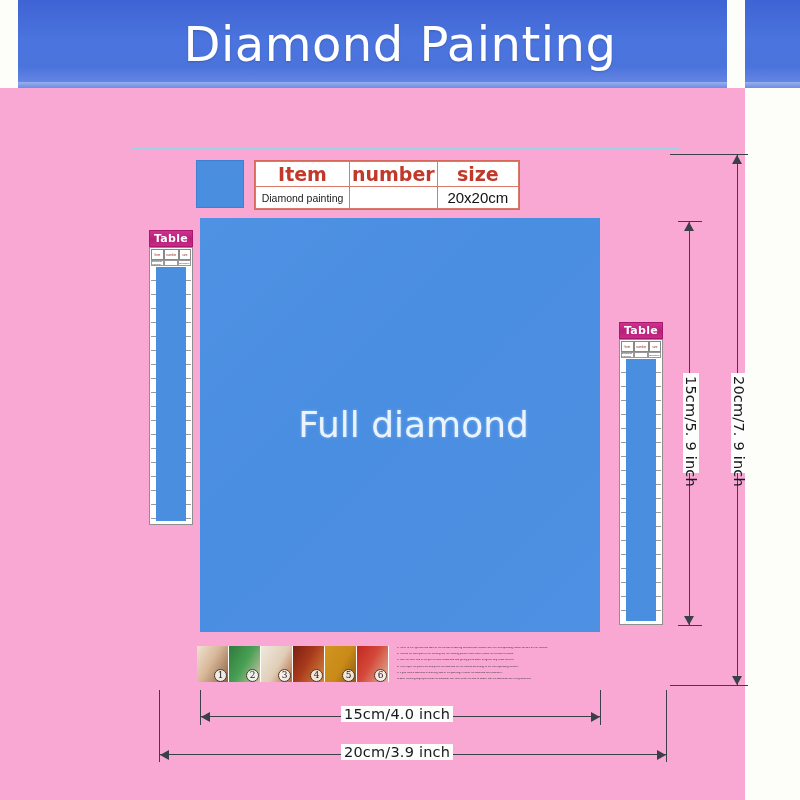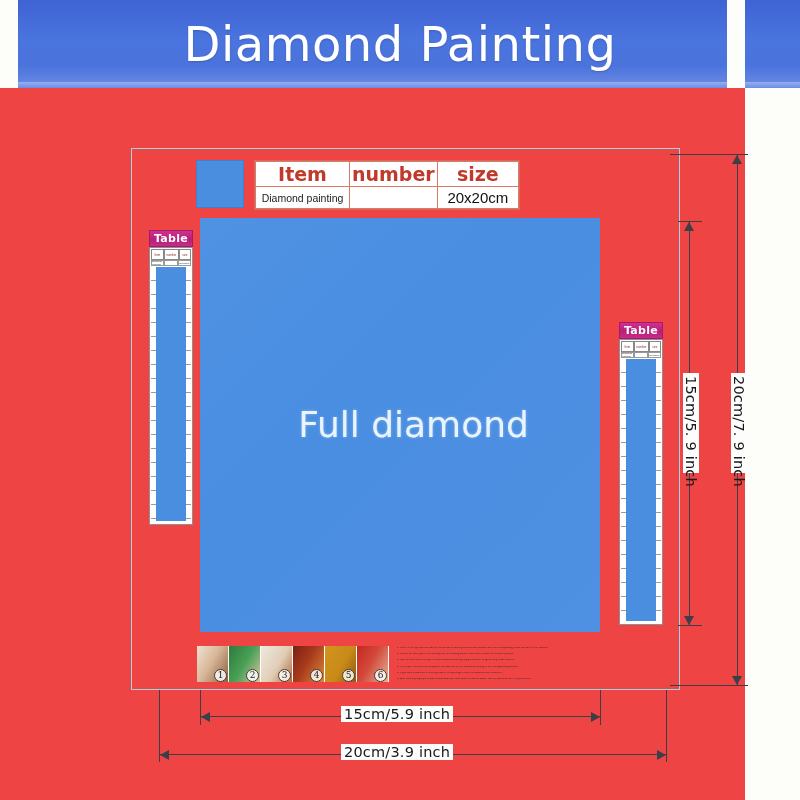--- a/index.html
+++ b/index.html
@@ -2,21 +2,21 @@
 <html><head>
 <meta charset="utf-8">
 <style>
   * { box-sizing: border-box; margin: 0; padding: 0; }
   html, body {
     width: 800px; height: 800px;
     background: #fdfdfa;
     font-family: "Liberation Sans", sans-serif;
     overflow: hidden;
   }
-  #page { position: relative; width: 745px; height: 800px; background: #ef4444; }
+  #page { position: relative; width: 745px; height: 800px; background: #f9a8d4; }
 
   
   .banner {
     position: absolute; left: 0; top: 0; width: 800px; height: 88px;
     background: linear-gradient(180deg, #3f63d4 0%, #4a74de 45%, #4b73dc 75%, #6d8ce6 100%);
     display: flex; align-items: center; justify-content: center;
   }
   .banner::after{
     content:""; position:absolute; left:0; right:0; bottom:0; height:6px;
     background: linear-gradient(180deg, rgba(255,255,255,0.35), rgba(255,255,255,0));
@@ -357,21 +357,21 @@
   <div class="dim-line vline" style="left:737px; top:155px; height:530px;"></div>
   <div class="arw arw-up" style="left:732px; top:155px;"></div>
   <div class="arw arw-down" style="left:732px; top:676px;"></div>
   <div class="dim-label vert" style="left:689px; top:415px; width:100px; text-align:center;">20cm/7. 9 inch</div>
 
   <div class="extv" style="left:200px; top:690px; height:35px;"></div>
   <div class="extv" style="left:600px; top:690px; height:35px;"></div>
   <div class="dim-line hline" style="left:201px; top:716px; width:399px;"></div>
   <div class="arw arw-left" style="left:201px; top:712px;"></div>
   <div class="arw arw-right" style="left:591px; top:712px;"></div>
-  <div class="dim-label" style="left:341px; top:706px;">15cm/5.9 inch</div>
+  <div class="dim-label" style="left:341px; top:706px;">15cm/4.0 inch</div>
 
   <div class="extv" style="left:159px; top:690px; height:72px;"></div>
   <div class="extv" style="left:666px; top:690px; height:72px;"></div>
   <div class="dim-line hline" style="left:160px; top:754px; width:506px;"></div>
   <div class="arw arw-left" style="left:160px; top:750px;"></div>
   <div class="arw arw-right" style="left:657px; top:750px;"></div>
   <div class="dim-label" style="left:341px; top:744px;">20cm/3.9 inch</div>
 
 </div>
 

